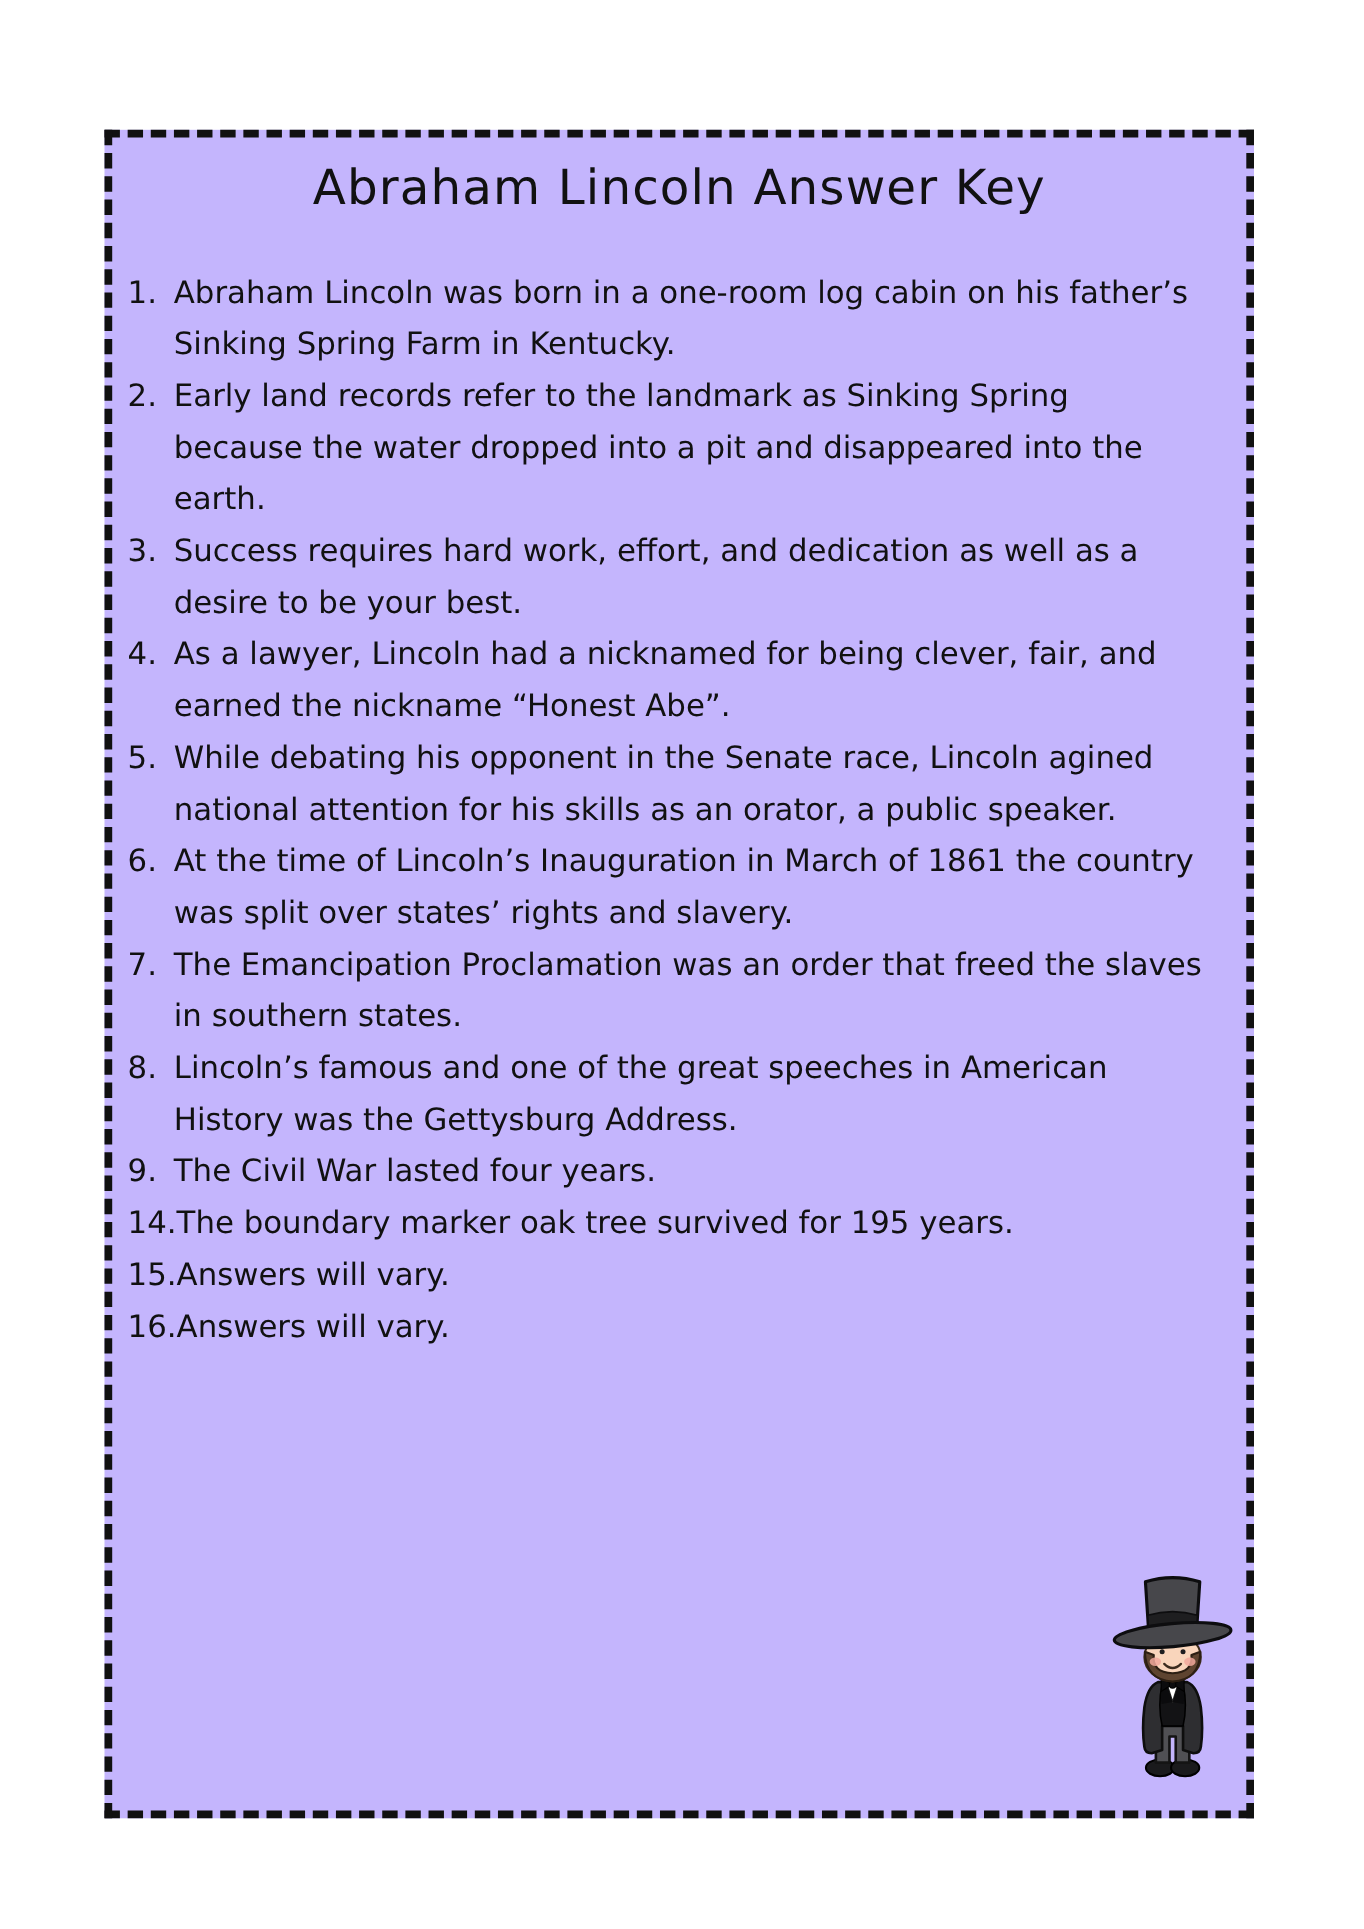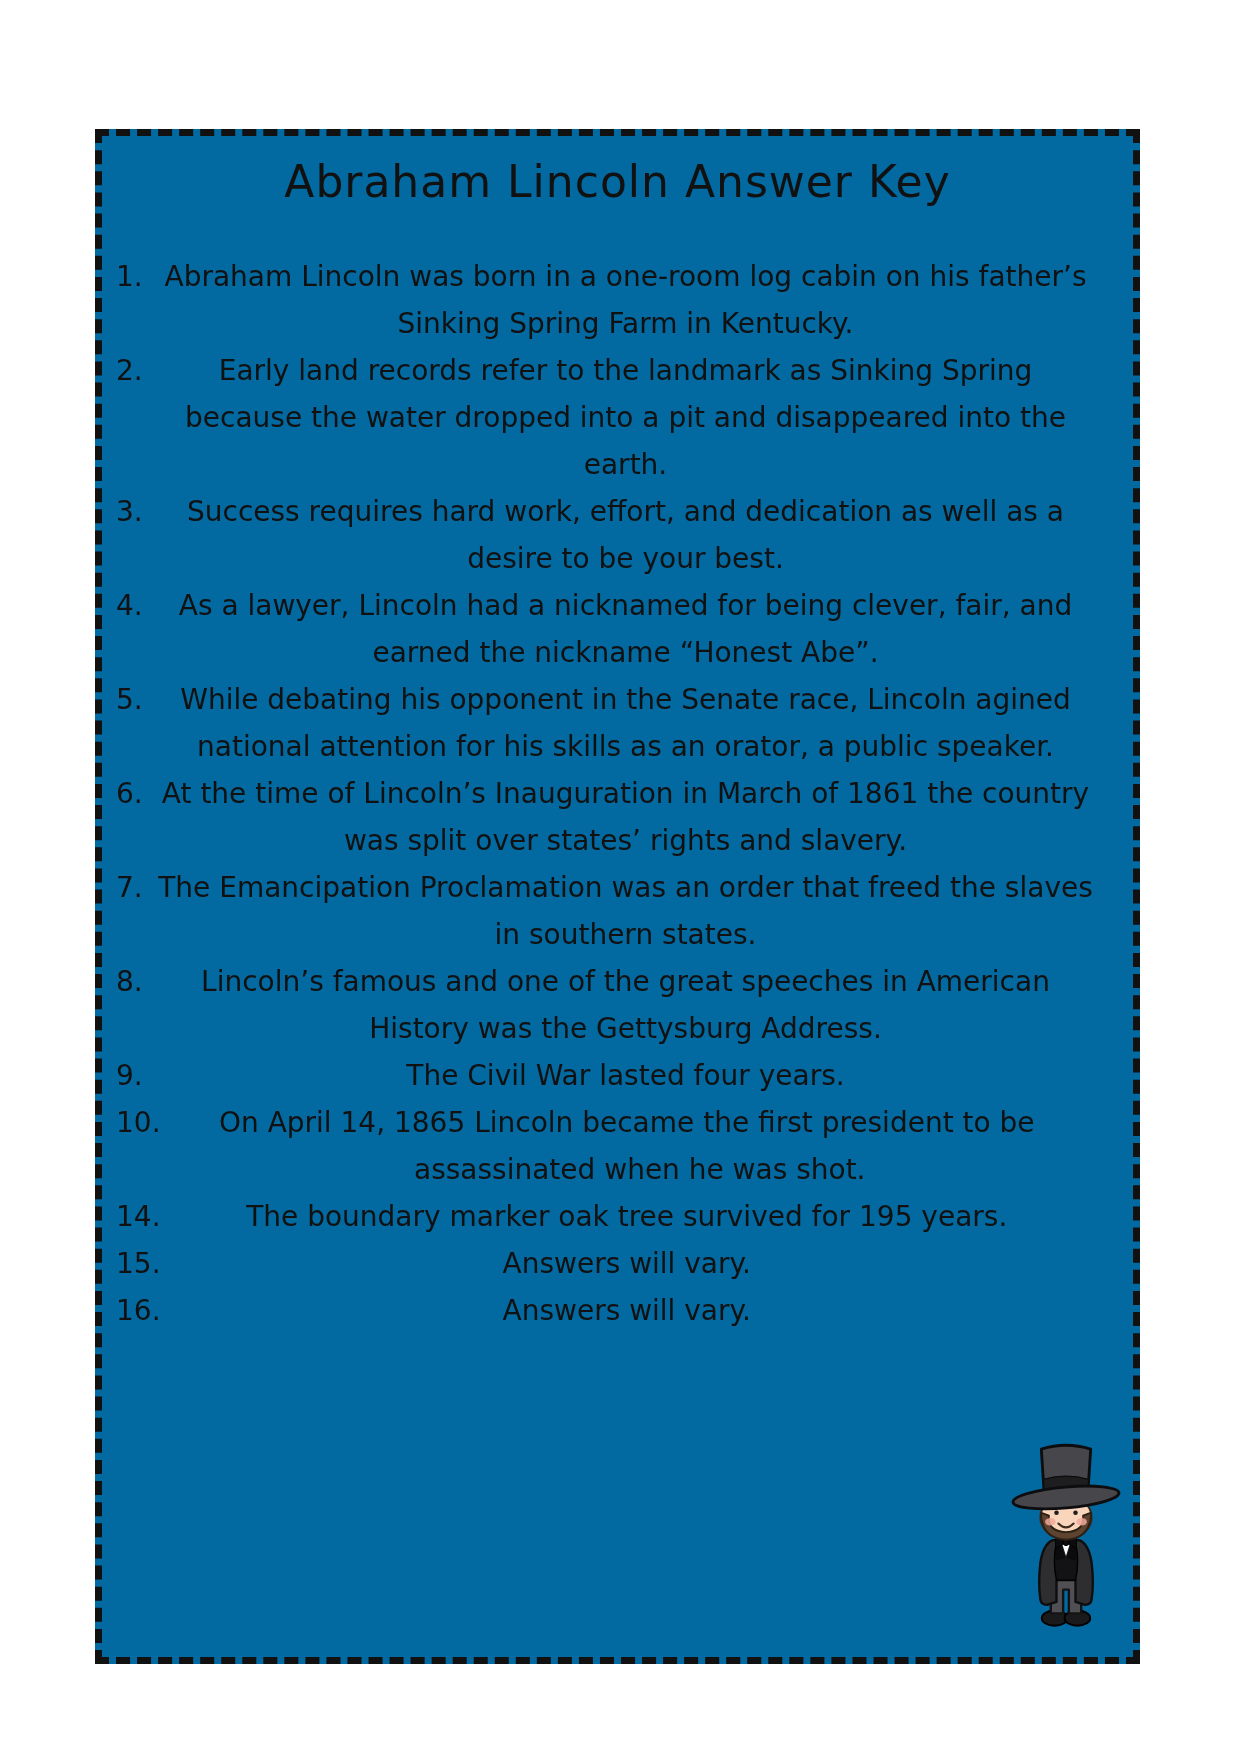--- a/index.html
+++ b/index.html
@@ -6,24 +6,24 @@
   html, body { background: #ffffff; }
   body {
     width: 1240px; height: 1754px;
     position: relative;
     font-family: "DejaVu Sans", sans-serif;
     color: var(--ink, #111);
     overflow: hidden;
   }
   .border-box {
     position: absolute;
-    left: 95px; top: 129px;
+    left: 95px; top: 118px;
     width: 1045px; height: 1535px;
     border: 7px dashed var(--border, #111);
-    background: #0369a1;
+    background: #c4b5fd;
   }
   .page-title {
     margin-top: 20px;
     text-align: center;
     font-size: 44px;
     font-weight: 500;
     letter-spacing: 1px;
     color: var(--ink, #111);
   }
   ol.answers {
@@ -37,21 +37,20 @@
     display: flex;
     align-items: flex-start;
   }
   li.answer .num {
     flex: 0 0 42px;
     white-space: nowrap;
   }
   li.answer .txt {
     display: block;
     flex: 1 1 auto;
-    text-align: center;
   }
   
   li.answer.deep .txt {
     padding-left: 26px;
     text-indent: -26px;
   }
   .lincoln {
     position: absolute;
     right: 10px;
     bottom: 24px;
@@ -106,24 +105,20 @@
   <li class="answer">
     <span class="num">8.</span>
     <span class="txt">Lincoln’s famous and one of the great speeches in American History was the Gettysburg Address.</span>
   </li>
 
   <li class="answer">
     <span class="num">9.</span>
     <span class="txt">The Civil War lasted four years.</span>
   </li>
 
-  <li class="answer deep">
-    <span class="num">10.</span>
-    <span class="txt">On April 14, 1865 Lincoln became the first president to be assassinated when he was shot.</span>
-  </li>
 
 
 
 
   <li class="answer deep">
     <span class="num">14.</span>
     <span class="txt">The boundary marker oak tree survived for 195 years.</span>
   </li>
 
   <li class="answer deep">

